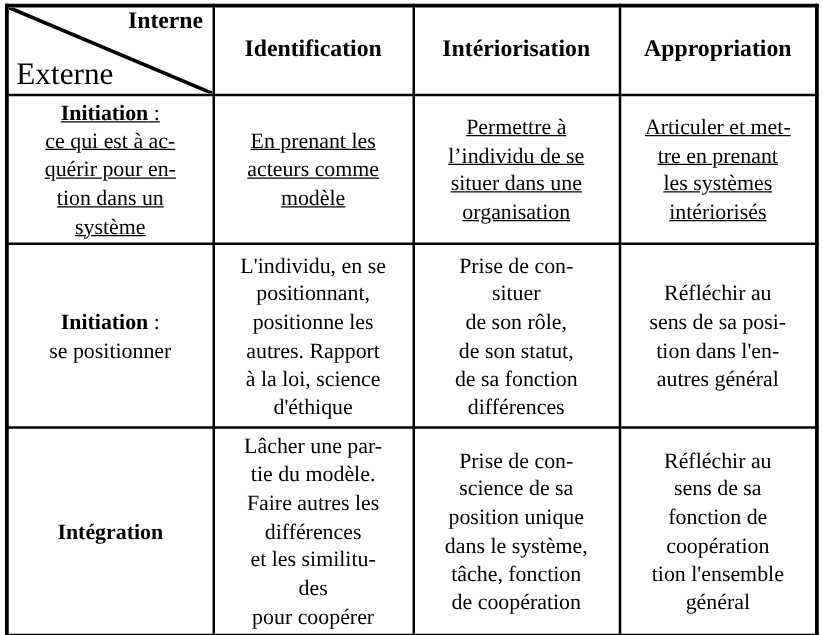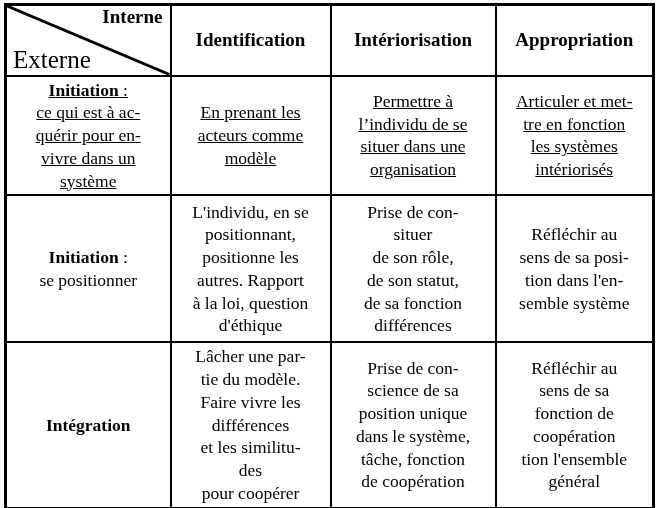--- a/index.html
+++ b/index.html
@@ -138,21 +138,21 @@
         <td>Intériorisation</td>
         <td>Appropriation</td>
       </tr>
 
       <tr class="body-row-1">
         <td class="row-label">
           <span class="cell-lines">
             <span class="ln"><span class="term">Initiation</span><span class="desc"> :</span></span>
             <span class="ln desc">ce qui est à ac-</span>
             <span class="ln desc">quérir pour en-</span>
-            <span class="ln desc">vivre dans un</span>
+            <span class="ln desc">tion dans un</span>
             <span class="ln desc">système</span>
           </span>
         </td>
         <td class="body-cell">
           <span class="cell-lines">
             <span class="ln">En prenant les</span>
             <span class="ln">acteurs comme</span>
             <span class="ln">modèle</span>
           </span>
         </td>
@@ -160,75 +160,75 @@
           <span class="cell-lines">
             <span class="ln">Permettre à</span>
             <span class="ln">l’individu de se</span>
             <span class="ln">situer dans une</span>
             <span class="ln">organisation</span>
           </span>
         </td>
         <td class="body-cell">
           <span class="cell-lines">
             <span class="ln">Articuler et met-</span>
-            <span class="ln">tre en fonction</span>
+            <span class="ln">tre en prenant</span>
             <span class="ln">les systèmes</span>
             <span class="ln">intériorisés</span>
           </span>
         </td>
       </tr>
 
       <tr class="body-row-2">
         <td class="row-label">
           <span class="cell-lines">
             <span class="ln"><span class="term">Initiation</span><span class="desc"> :</span></span>
             <span class="ln desc">se positionner</span>
           </span>
         </td>
         <td class="body-cell">
           <span class="cell-lines">
             <span class="ln">L'individu, en se</span>
             <span class="ln">positionnant,</span>
             <span class="ln">positionne les</span>
             <span class="ln">autres. Rapport</span>
-            <span class="ln">à la loi, question</span>
+            <span class="ln">à la loi, science</span>
             <span class="ln">d'éthique</span>
           </span>
         </td>
         <td class="body-cell">
           <span class="cell-lines">
             <span class="ln">Prise de con-</span>
             <span class="ln">situer</span>
             <span class="ln">de son rôle,</span>
             <span class="ln">de son statut,</span>
             <span class="ln">de sa fonction</span>
             <span class="ln">différences</span>
           </span>
         </td>
         <td class="body-cell">
           <span class="cell-lines">
             <span class="ln">Réfléchir au</span>
             <span class="ln">sens de sa posi-</span>
             <span class="ln">tion dans l'en-</span>
-            <span class="ln">semble système</span>
+            <span class="ln">autres général</span>
           </span>
         </td>
       </tr>
 
       <tr class="body-row-3">
         <td class="row-label">
           <span class="cell-lines">
             <span class="ln"><span class="term">Intégration</span><span class="desc"></span></span>
           </span>
         </td>
         <td class="body-cell">
           <span class="cell-lines">
             <span class="ln">Lâcher une par-</span>
             <span class="ln">tie du modèle.</span>
-            <span class="ln">Faire vivre les</span>
+            <span class="ln">Faire autres les</span>
             <span class="ln">différences</span>
             <span class="ln">et les similitu-</span>
             <span class="ln">des</span>
             <span class="ln">pour coopérer</span>
           </span>
         </td>
         <td class="body-cell">
           <span class="cell-lines">
             <span class="ln">Prise de con-</span>
             <span class="ln">science de sa</span>

